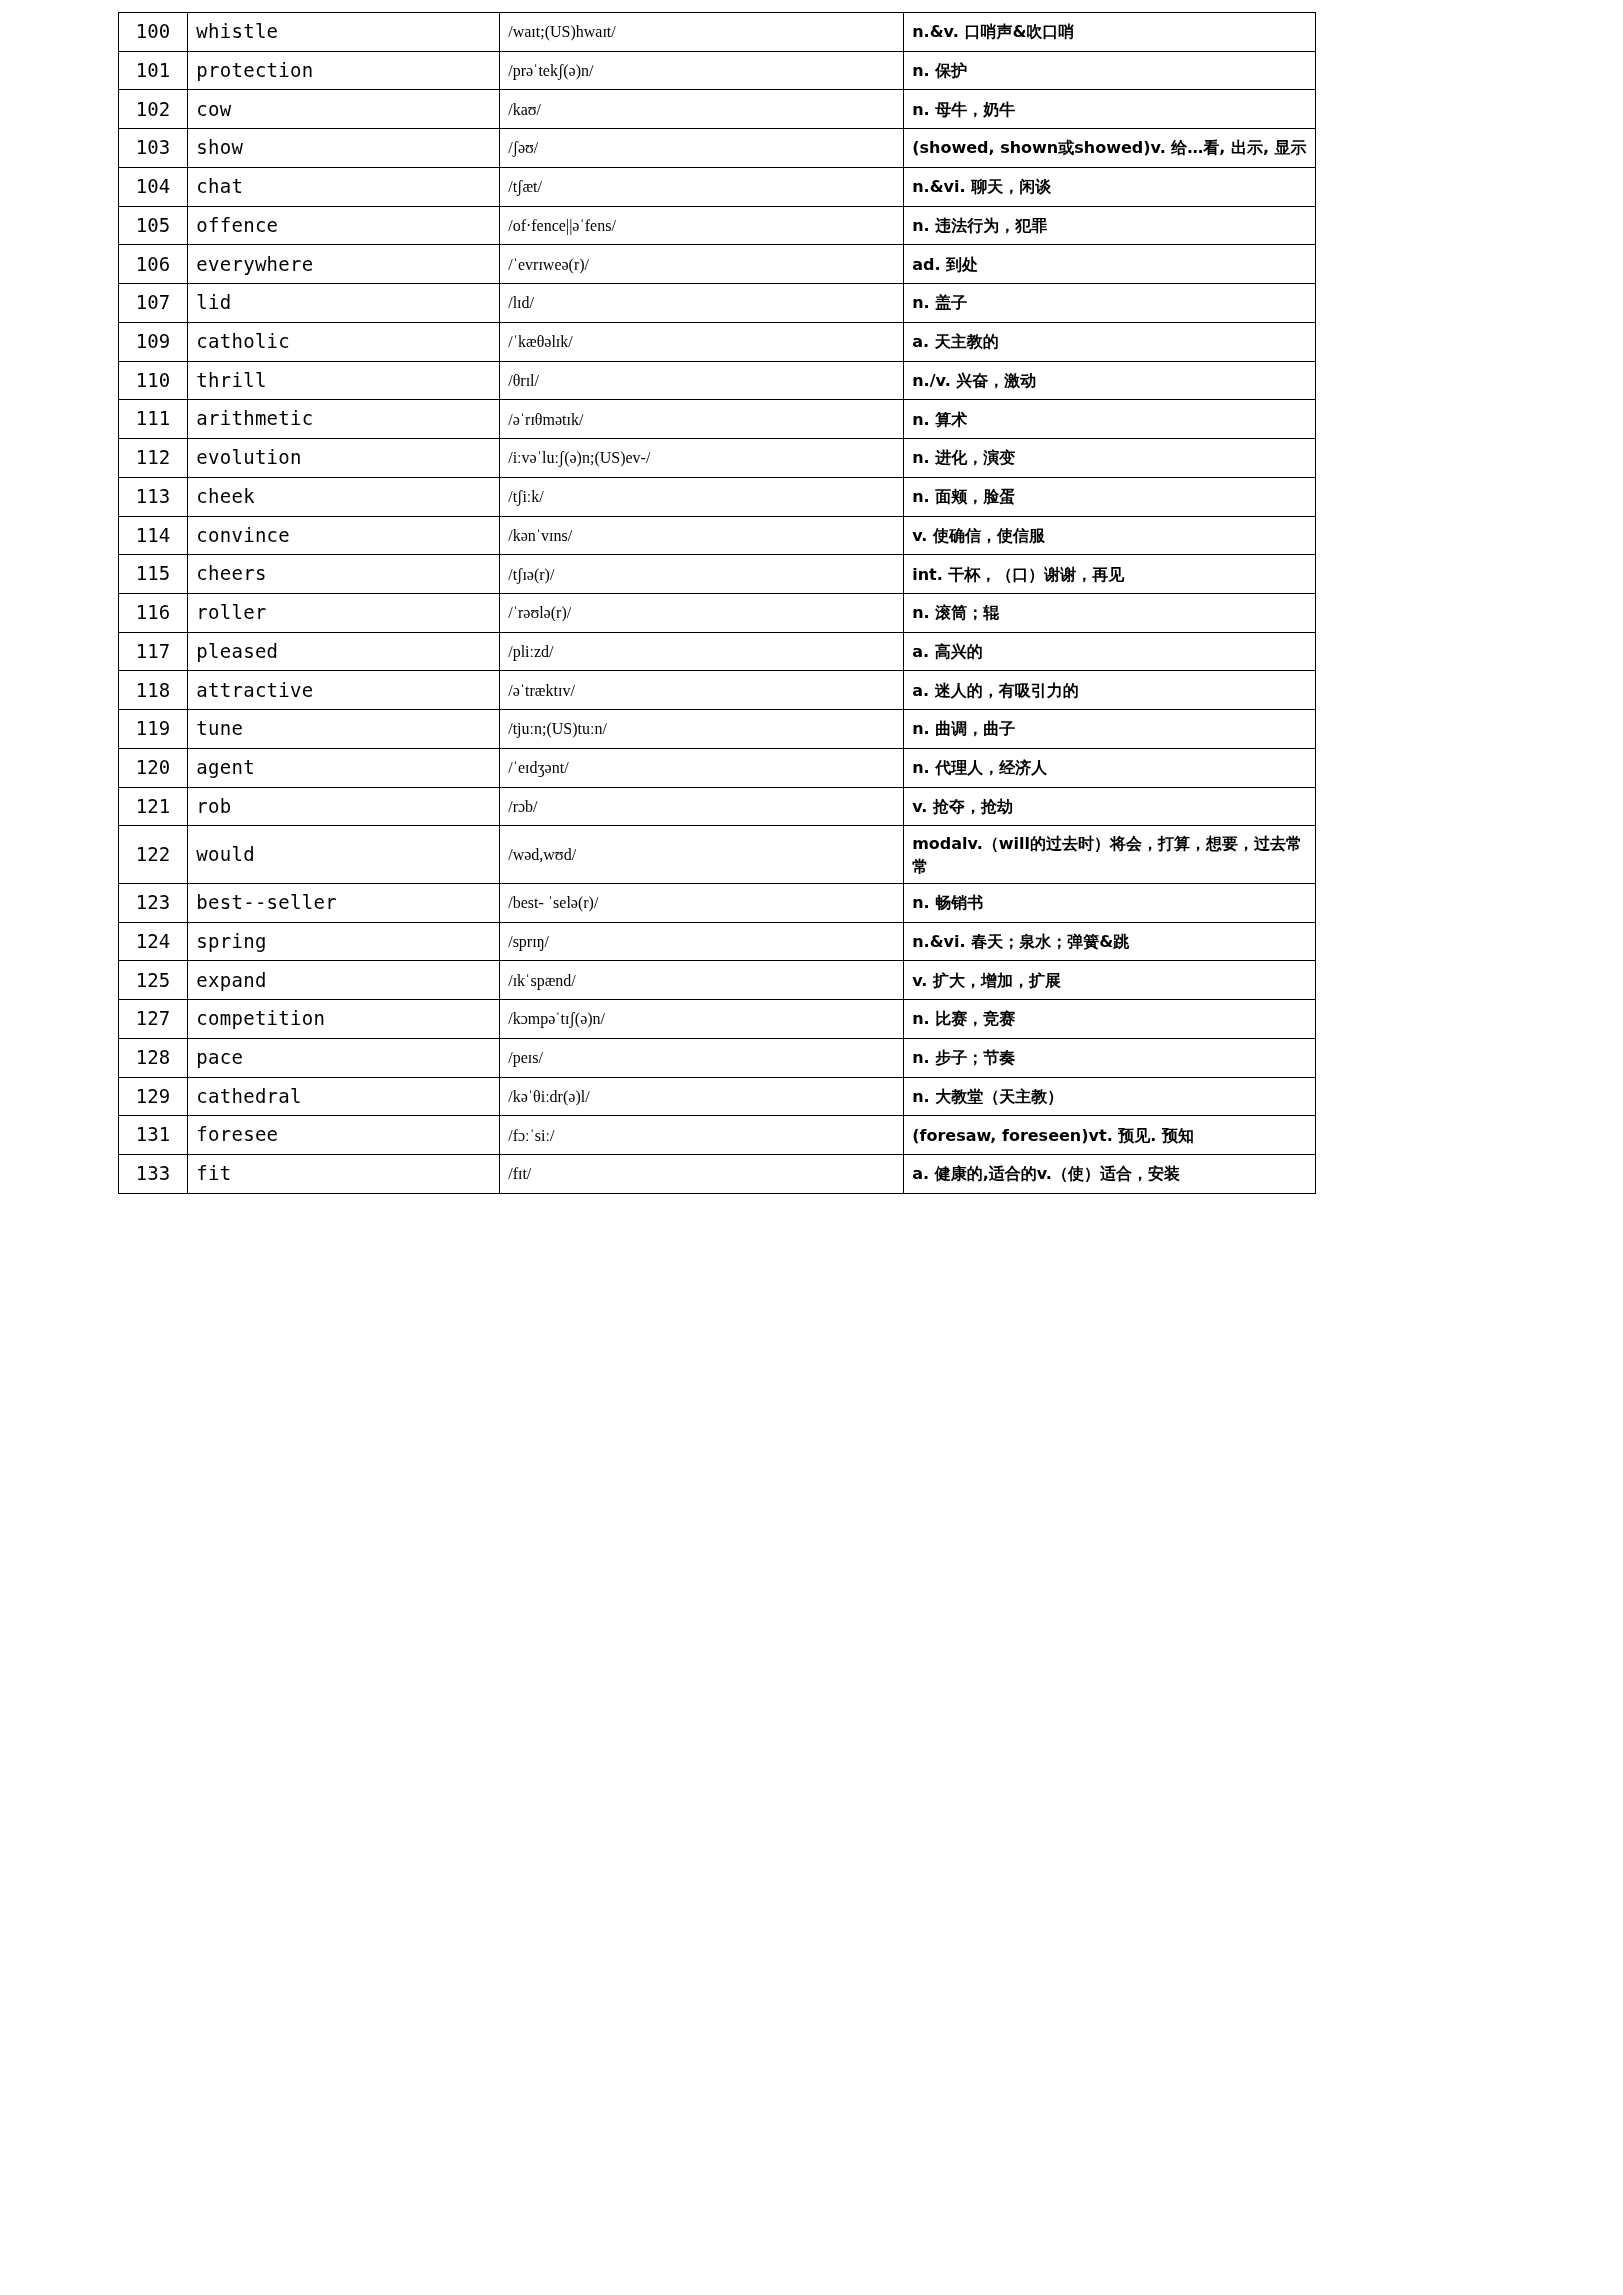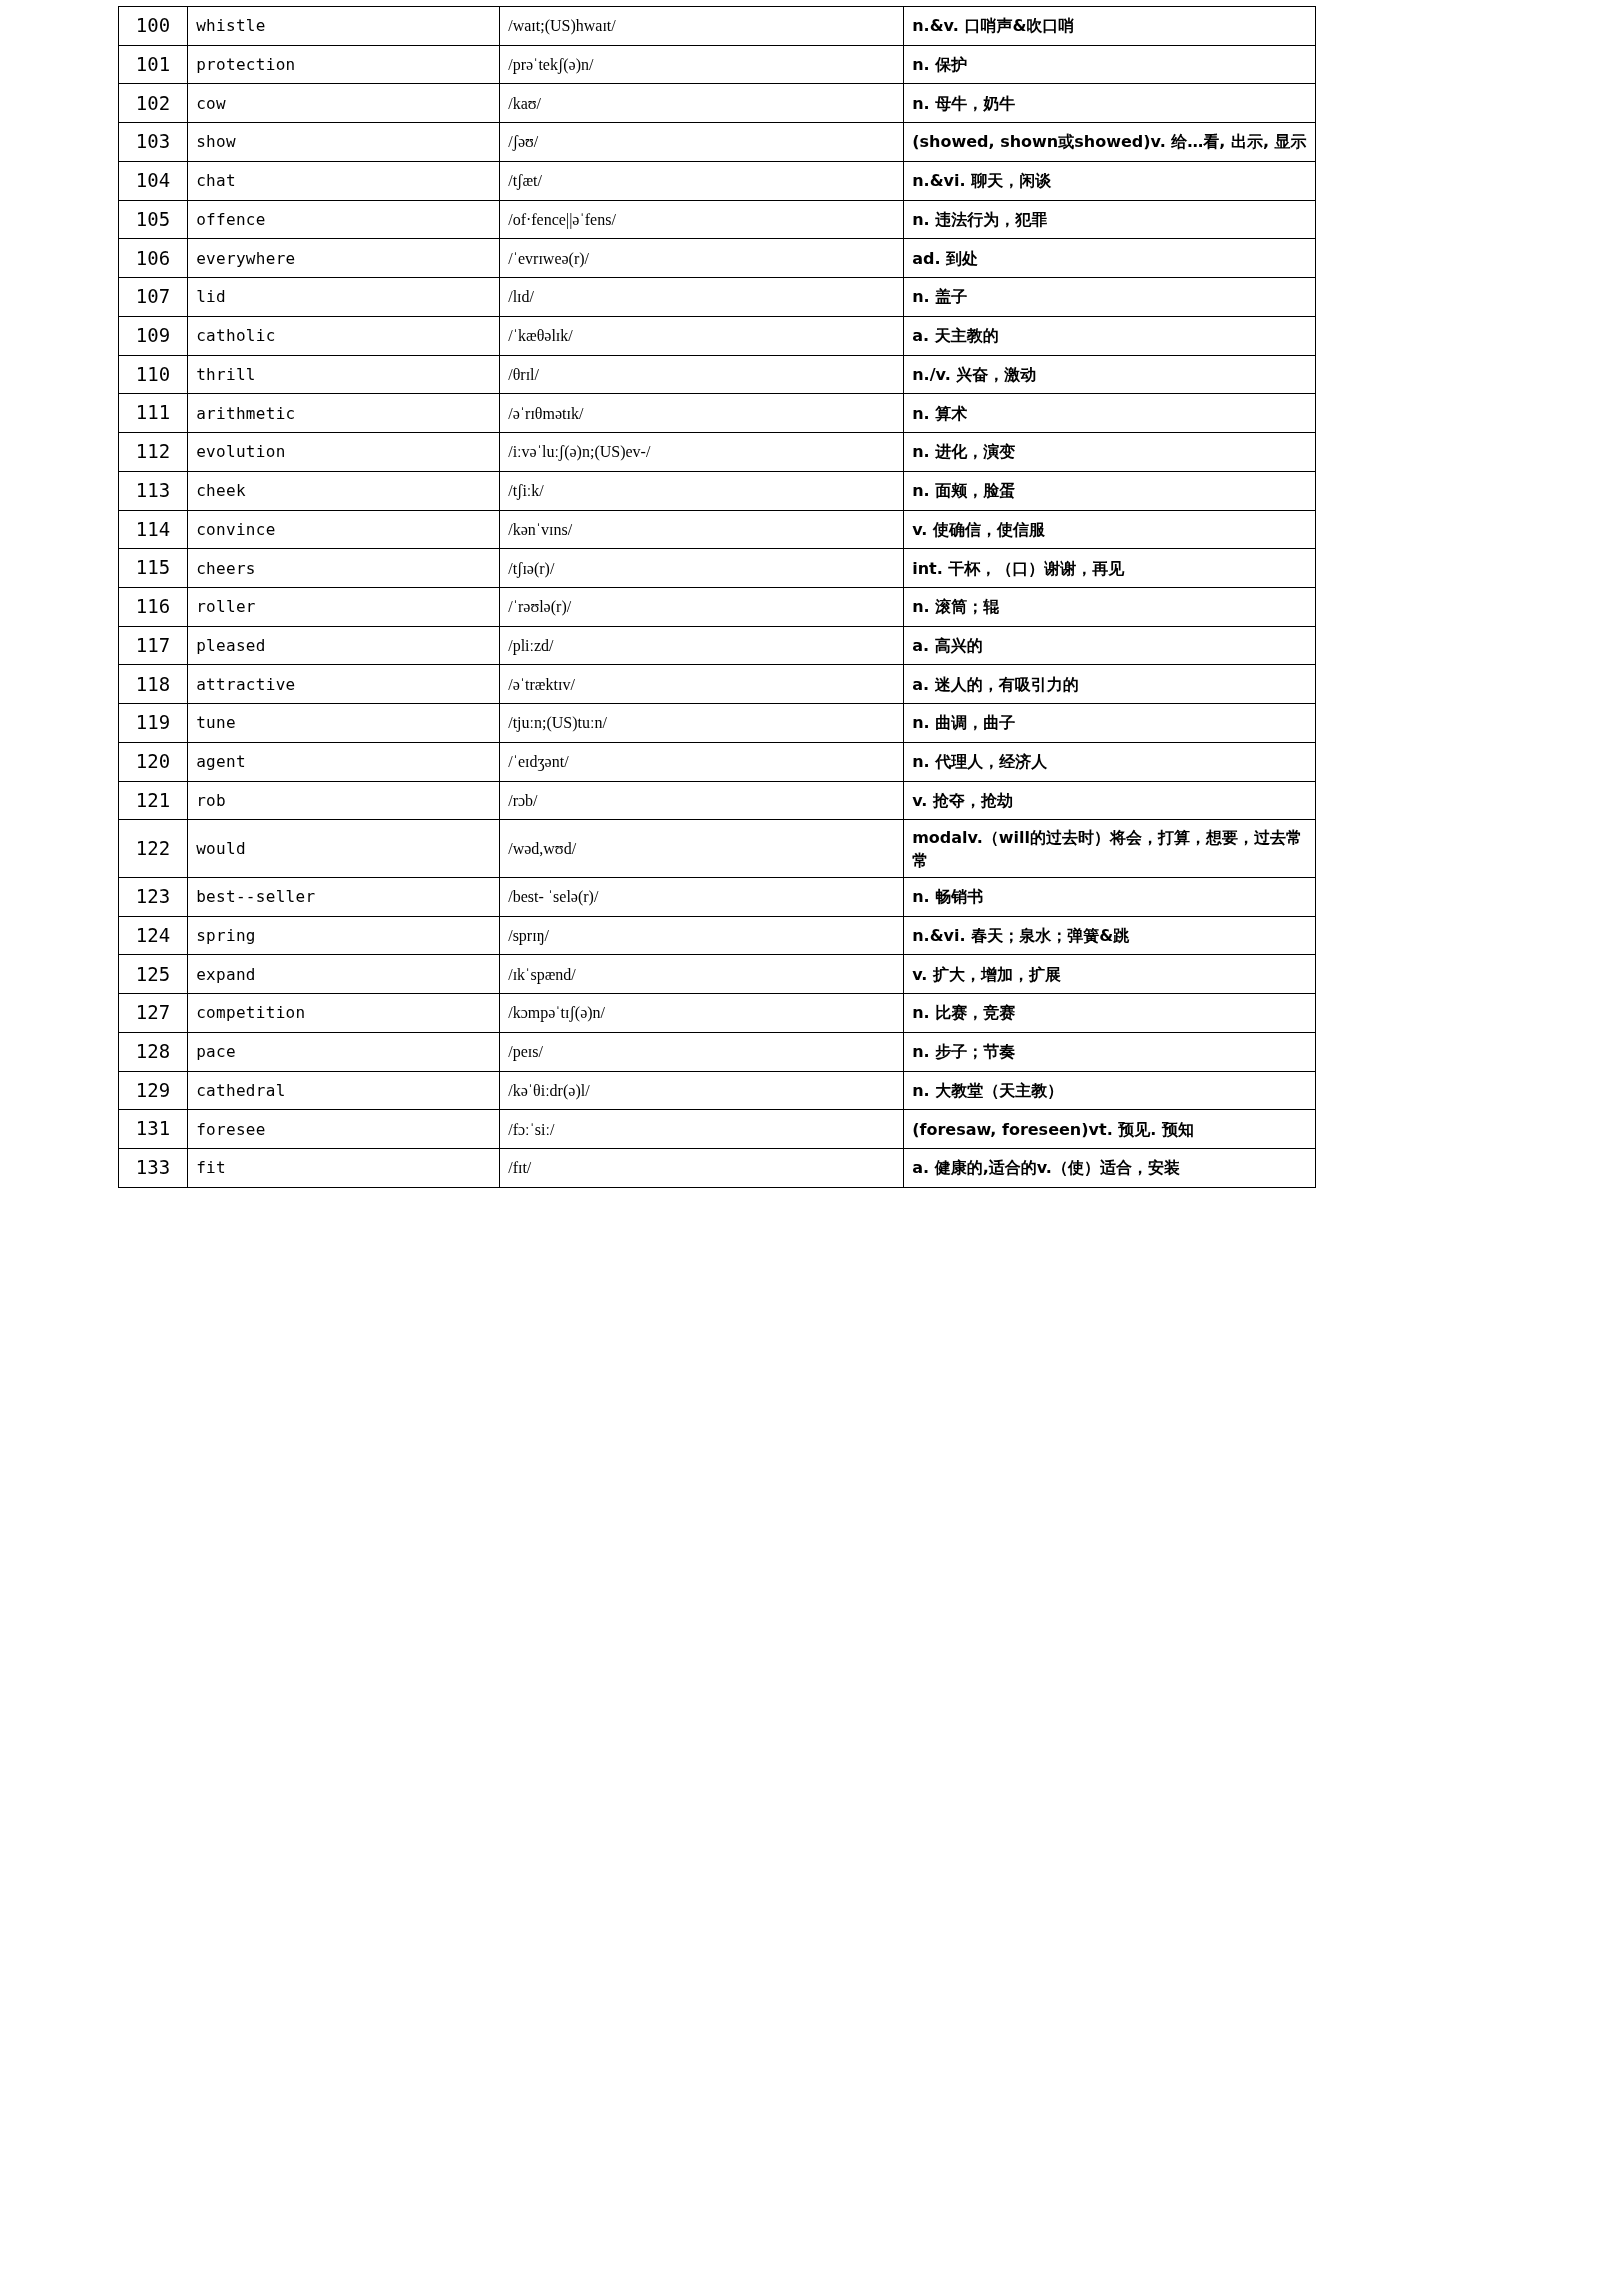--- a/index.html
+++ b/index.html
@@ -8,21 +8,21 @@
     background: #ffffff;
   }
   body {
     width: 1623px;
     font-family: "Liberation Serif", serif;
     color: #000000;
   }
   .page {
     width: 1428px;
     box-sizing: border-box;
-    padding: 6px 112px 0px 118px;
+    padding: 12px 112px 0px 118px;
   }
   table.vocab {
     border-collapse: collapse;
     width: 100%;
     table-layout: fixed;
   }
   table.vocab td {
     border: 1.5px solid #000000;
     vertical-align: middle;
     padding: 5.1px 8.2px;
@@ -33,21 +33,21 @@
   col.c-phon  { width: 404px; }
   col.c-mean  { width: auto; }
 
   td.num {
     font-family: "DejaVu Sans Mono", monospace;
     font-size: 19px;
     text-align: center;
   }
   td.word {
     font-family: "DejaVu Sans Mono", monospace;
-    font-size: 16px;
+    font-size: 19px;
     letter-spacing: 0.3px;
     padding-left: 13.3px;
   }
   td.phon {
     font-family: Liberation Serif, serif;
     font-size: 16px;
     padding-left: 13.3px;
   }
   td.mean {
     font-family: "DejaVu Sans", sans-serif;

